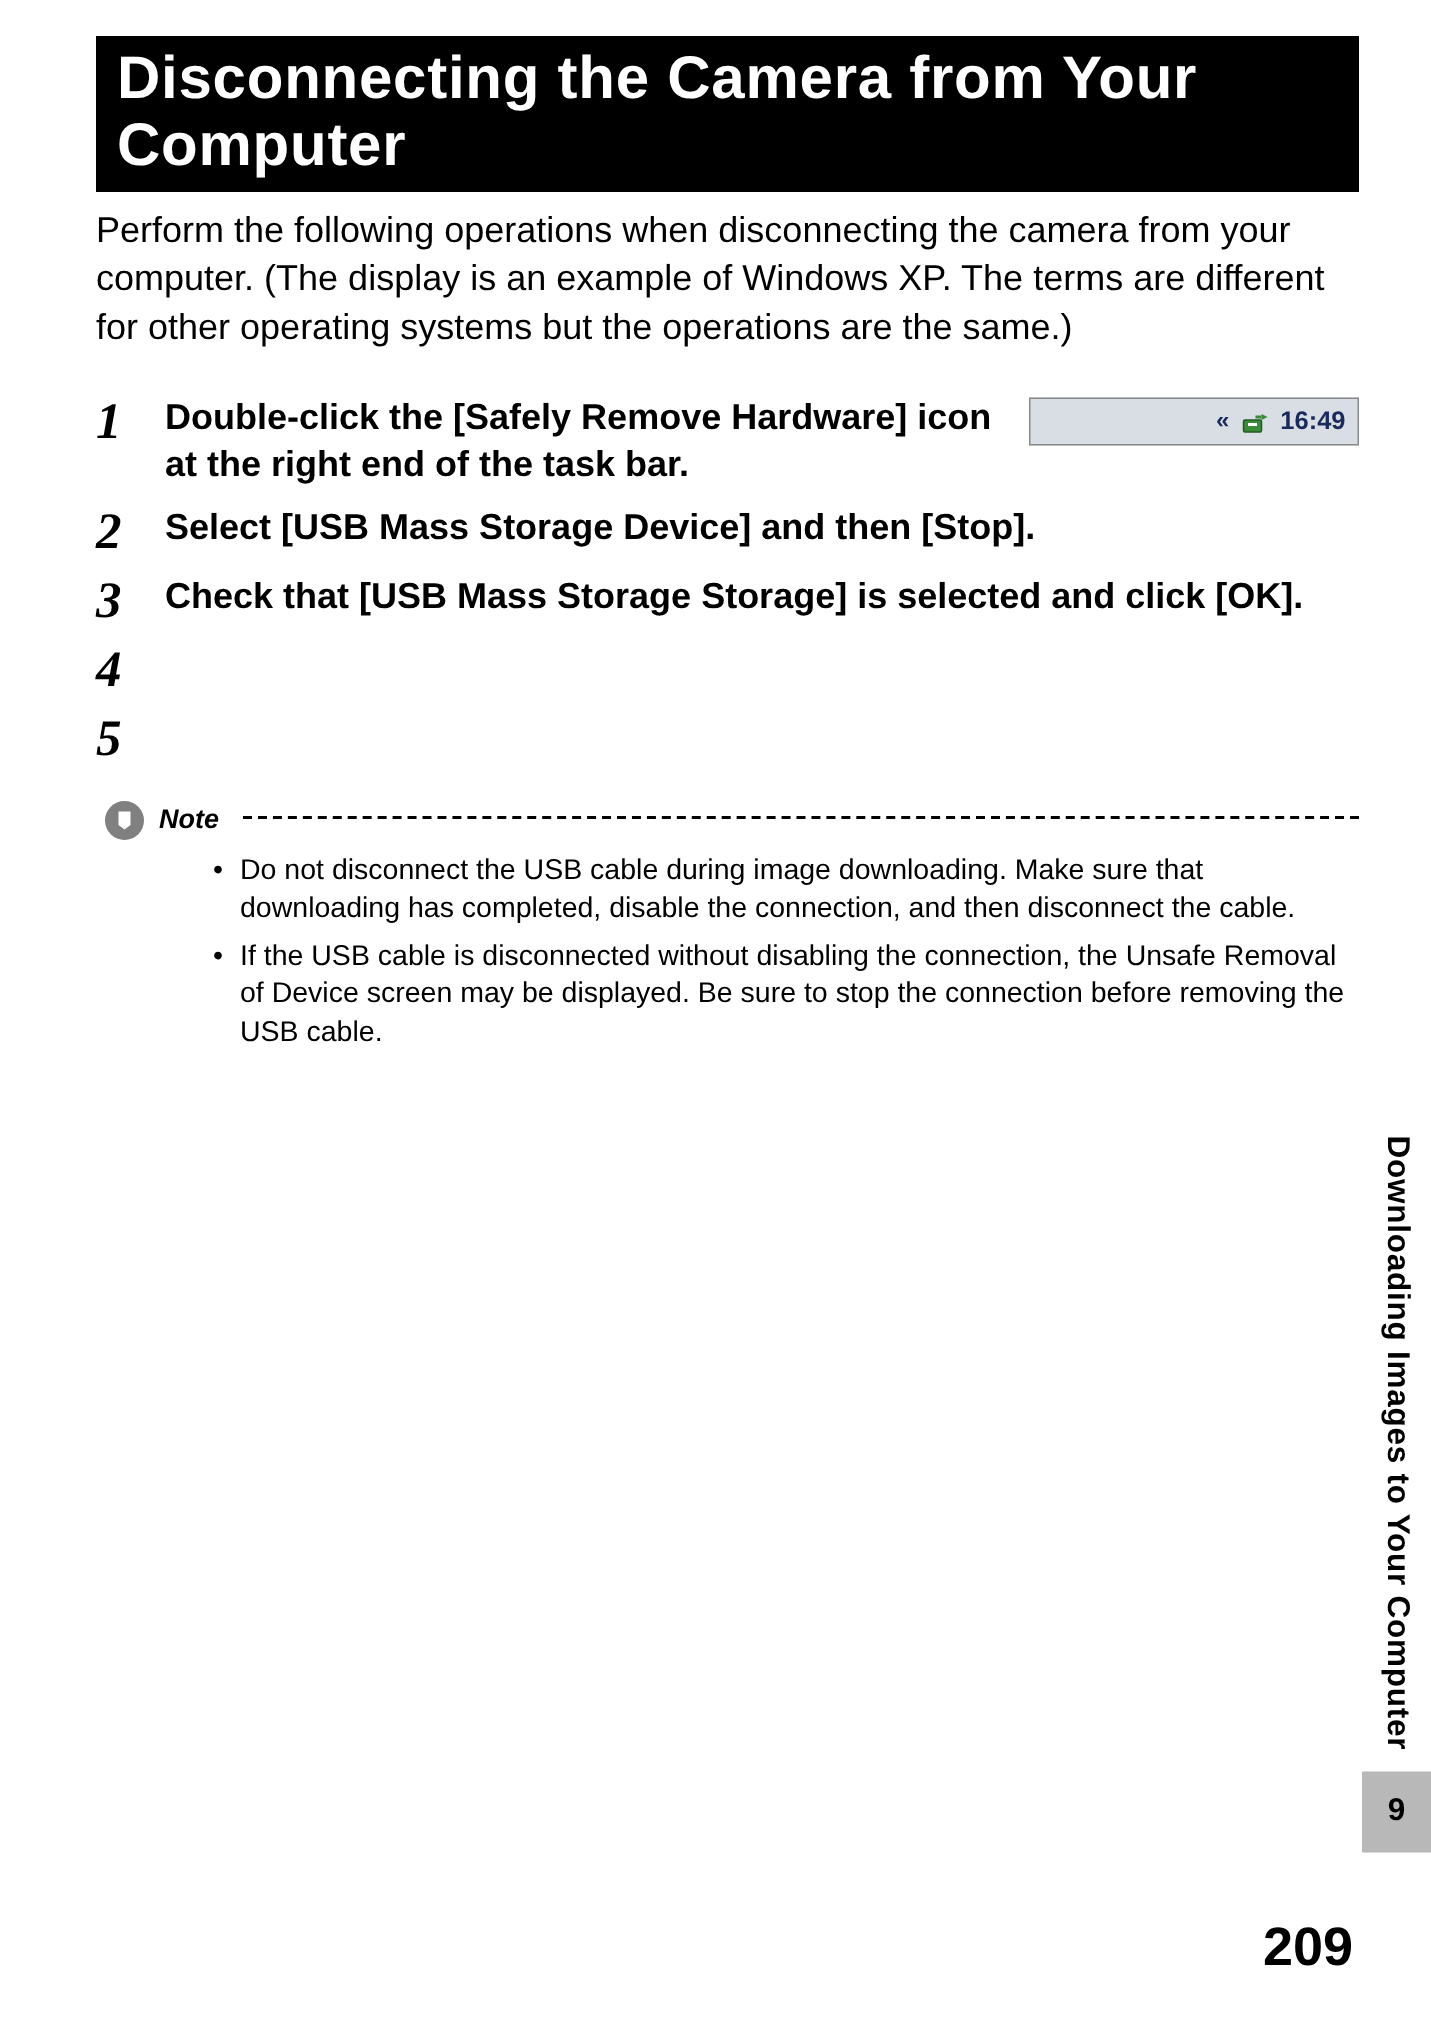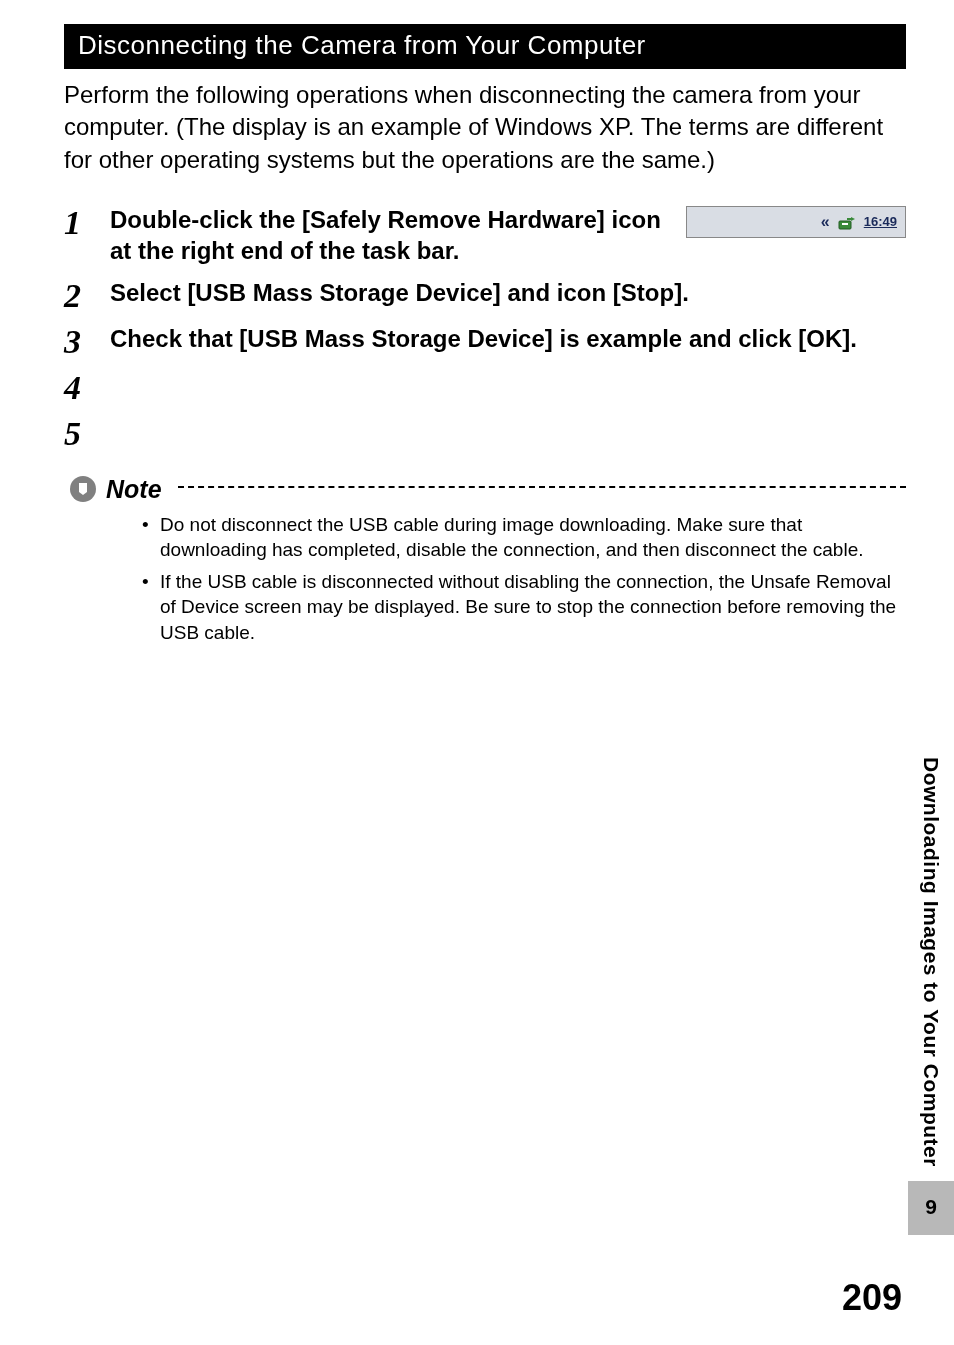--- a/index.html
+++ b/index.html
@@ -13,22 +13,22 @@
     height: 1345px;
     position: relative;
   }
   .page {
     padding: 24px 48px 24px 64px;
   }
   .banner {
     background: #000;
     color: #fff;
     font-family: Arial, Helvetica, sans-serif;
-    font-weight: 400;
-    font-size: 26px;
+    font-weight: 700;
+    font-size: 40px;
     padding: 6px 14px 8px 14px;
     margin-bottom: 10px;
     letter-spacing: 0.5px;
   }
   .intro {
     font-size: 24px;
     line-height: 1.35;
     margin-bottom: 28px;
   }
   .steps { }
@@ -77,43 +77,42 @@
     font-size: 16px;
     font-weight: 700;
     color: #1a2a5a;
   }
   .tray-icon {
     width: 18px; height: 18px;
     position: relative;
   }
   .tray-icon svg { display: block; }
   .clock {
-    font-size: 13px;
+    font-size: 17px;
     color: #1a2a5a;
-    text-decoration: underline;
   }
 
   .note-row {
     display: flex;
     align-items: center;
     gap: 10px;
     margin-top: 24px;
     margin-left: 6px;
   }
   .note-badge {
     width: 26px; height: 26px;
     border-radius: 50%;
     background: #808080;
     display: flex; align-items: center; justify-content: center;
   }
   .note-badge svg { display: block; }
   .note-label {
     font-weight: 700;
     font-style: italic;
-    font-size: 25px;
+    font-size: 18px;
   }
   .note-dashes {
     flex: 1 1 auto;
     border-bottom: 2px dashed #000;
     height: 0;
     margin-left: 6px;
     margin-bottom: 4px;
   }
   .note-list {
     list-style: none;
@@ -194,26 +193,26 @@
               </svg>
             </span>
             <span class="clock">16:49</span>
           </div>
         </div>
       </div>
     </div>
 
     <div class="step">
       <div class="step-num">2</div>
-      <div class="step-body">Select [USB Mass Storage Device] and icon [Stop].</div>
+      <div class="step-body">Select [USB Mass Storage Device] and then [Stop].</div>
     </div>
 
     <div class="step">
       <div class="step-num">3</div>
-      <div class="step-body">Check that [USB Mass Storage Device] is example and click [OK].</div>
+      <div class="step-body">Check that [USB Mass Storage Storage] is selected and click [OK].</div>
     </div>
 
     <div class="step">
       <div class="step-num">4</div>
     </div>
 
     <div class="step">
       <div class="step-num">5</div>
     </div>
 

